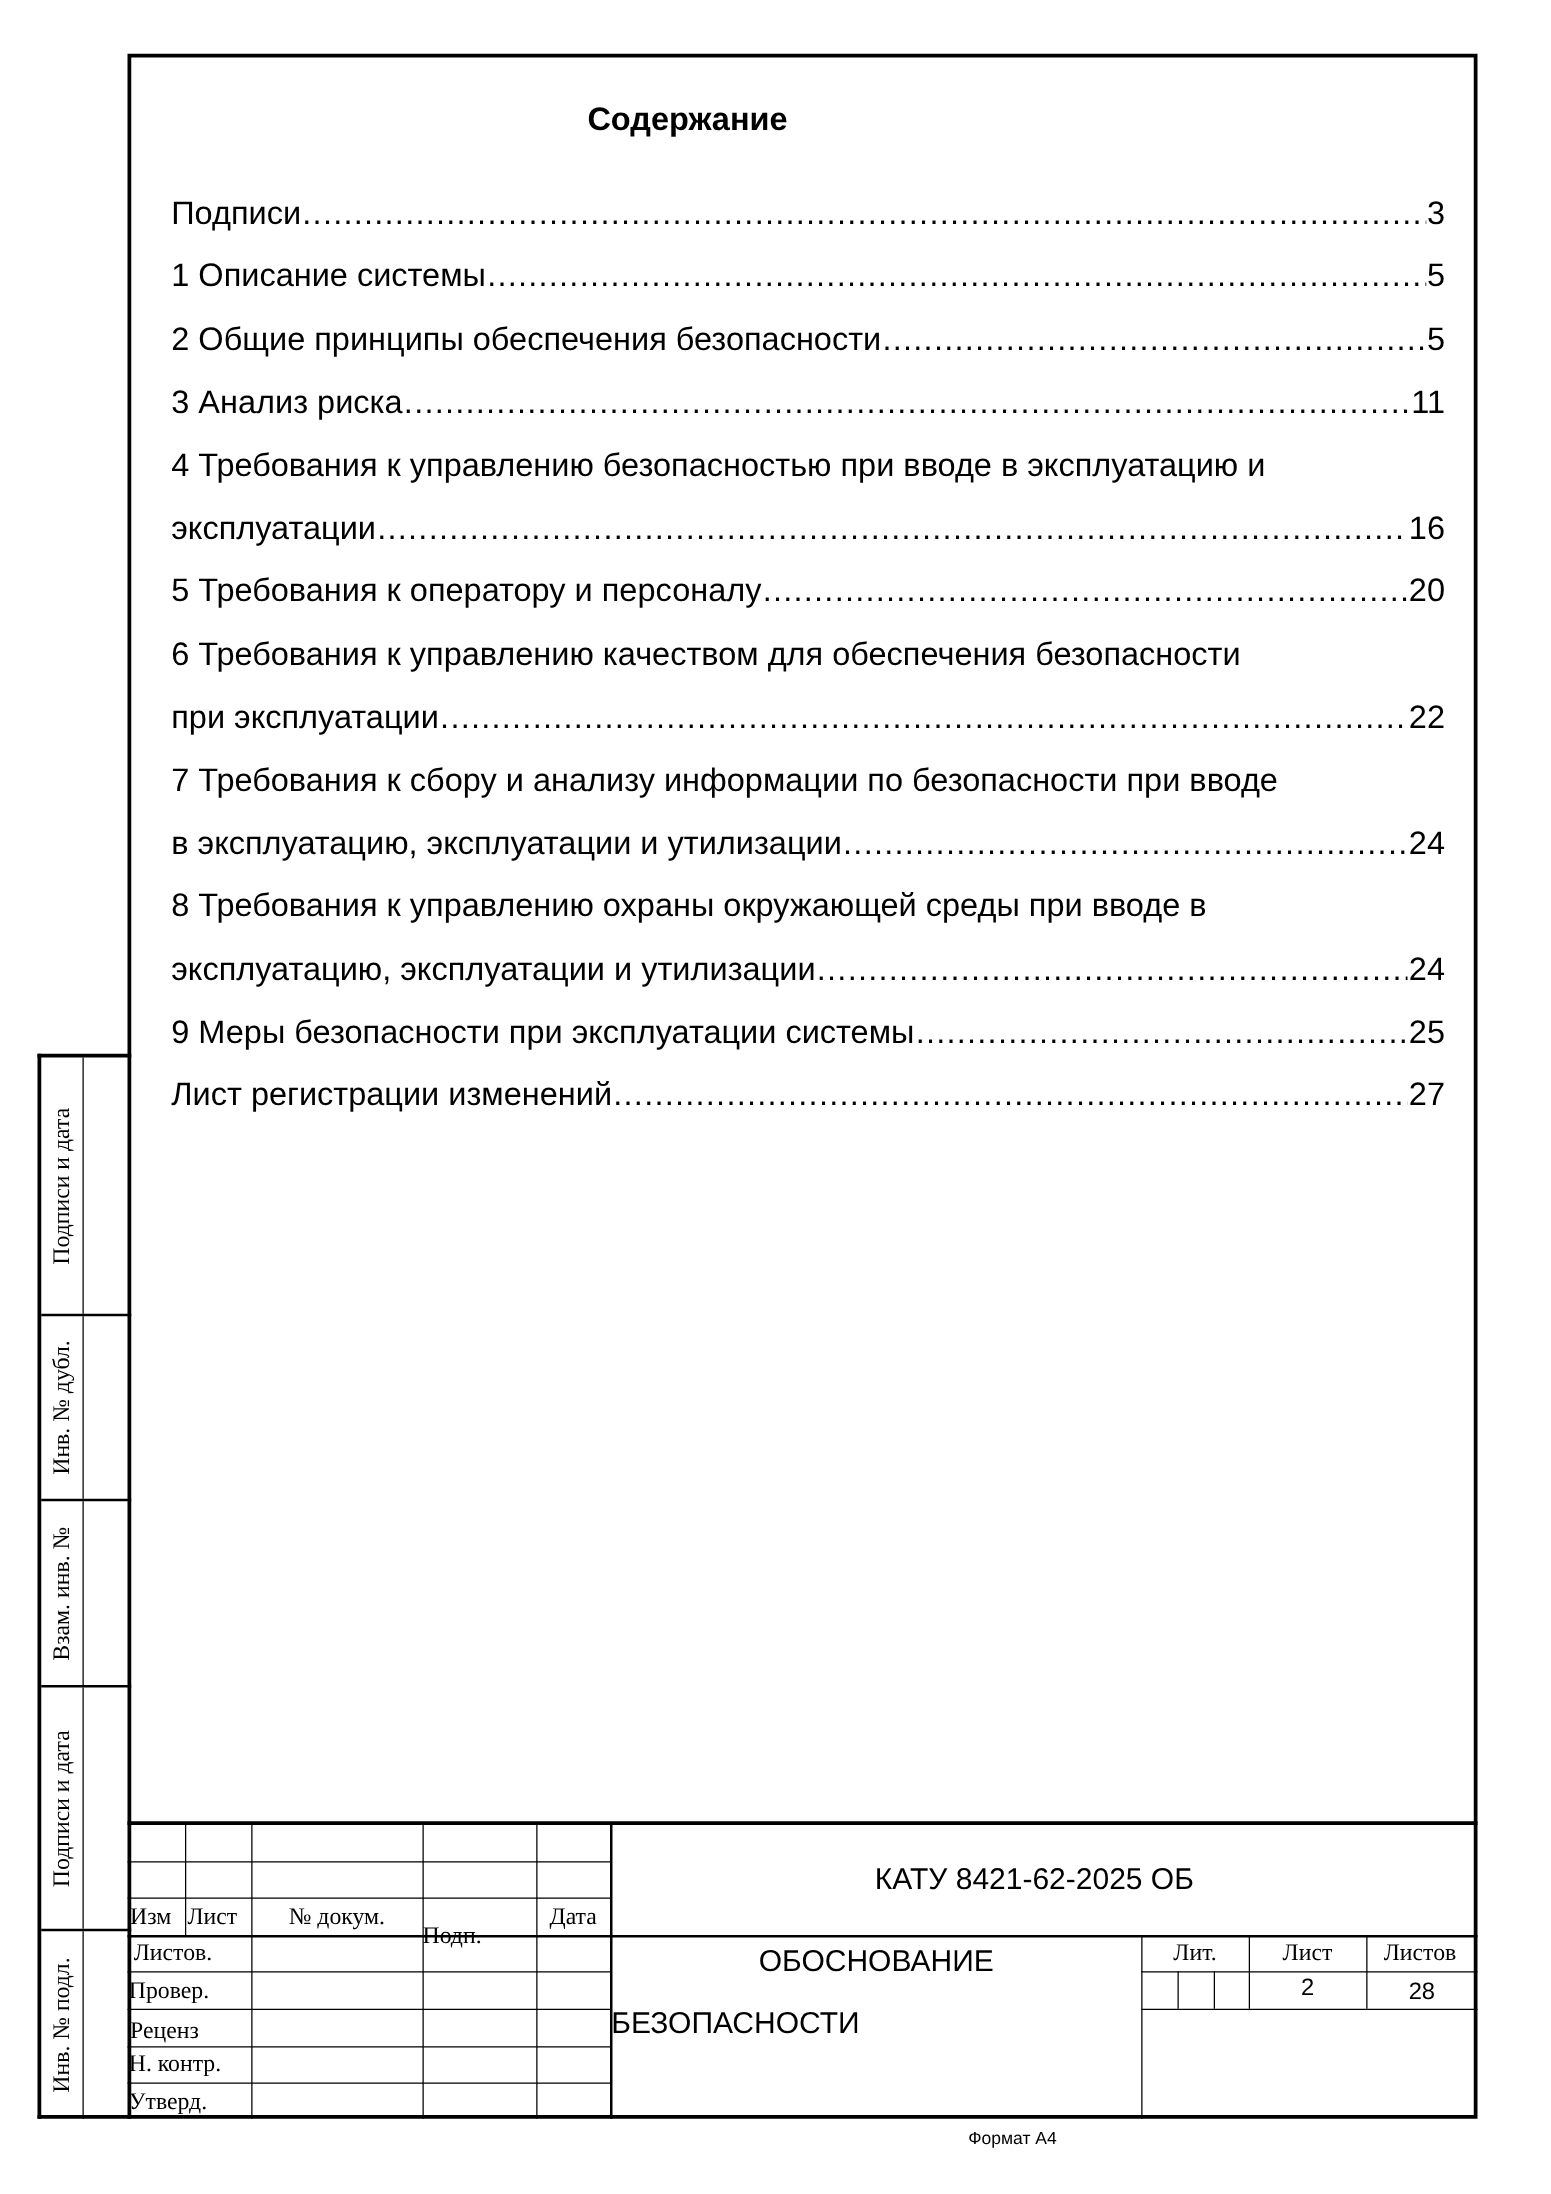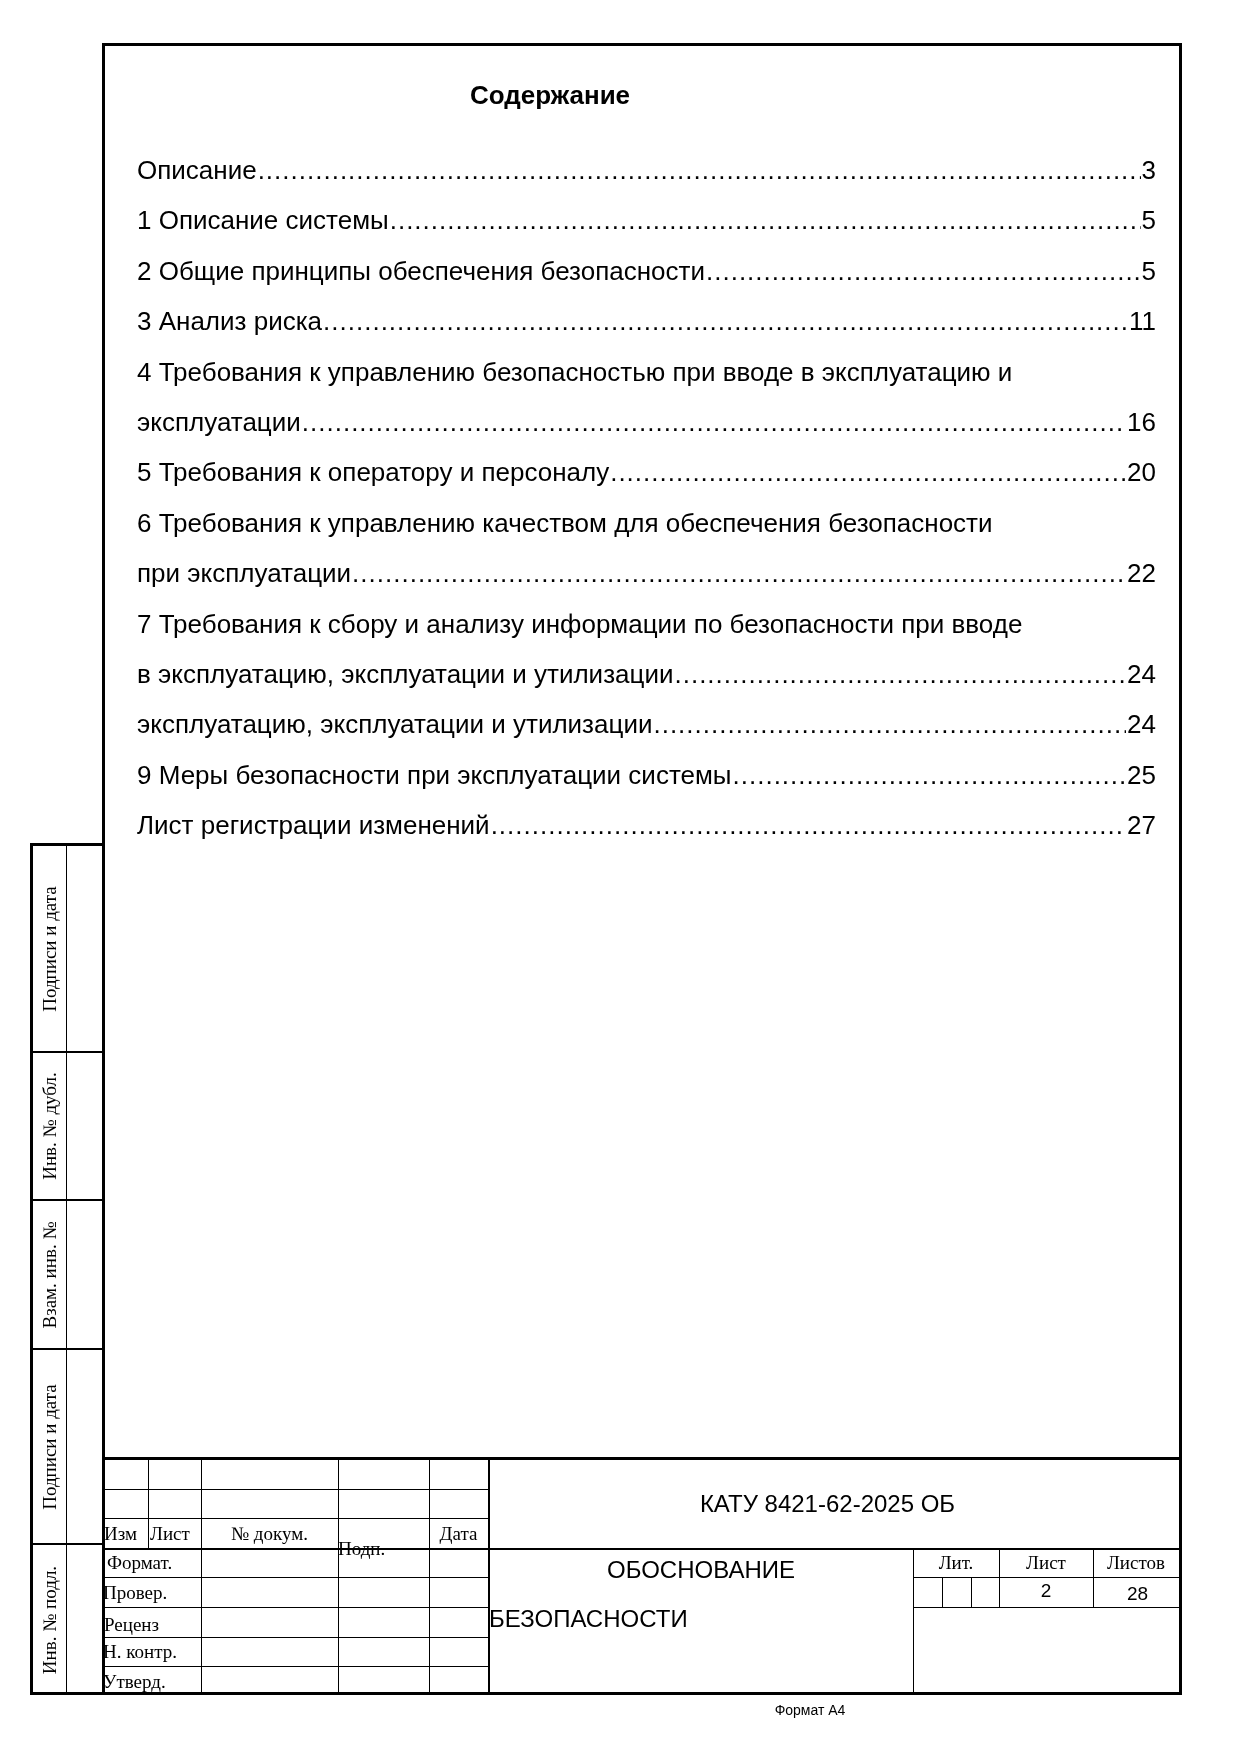--- a/index.html
+++ b/index.html
@@ -42,21 +42,21 @@
 </style>
 </head>
 <body>
 
 <div id="frame" class="abs"></div>
 
 <div id="toc-title" class="abs sans">Содержание</div>
 
 <div id="toc" class="abs sans">
     <div class="toc-line">
-      <span class="toc-text">Описание</span>
+      <span class="toc-text">Подписи</span>
       <span class="toc-dots">................................................................................................................................................................................................................................................................................................................................................................................................................</span>
       <span class="toc-page">3</span>
     </div>
     <div class="toc-line">
       <span class="toc-text">1 Описание системы</span>
       <span class="toc-dots">................................................................................................................................................................................................................................................................................................................................................................................................................</span>
       <span class="toc-page">5</span>
     </div>
     <div class="toc-line">
       <span class="toc-text">2 Общие принципы обеспечения безопасности</span>
@@ -89,20 +89,23 @@
       <span class="toc-dots">................................................................................................................................................................................................................................................................................................................................................................................................................</span>
       <span class="toc-page">22</span>
     </div>
     <div class="toc-line">
       <span class="toc-text">7 Требования к сбору и анализу информации по безопасности при вводе</span>
     </div>
     <div class="toc-line">
       <span class="toc-text">в эксплуатацию, эксплуатации и утилизации</span>
       <span class="toc-dots">................................................................................................................................................................................................................................................................................................................................................................................................................</span>
       <span class="toc-page">24</span>
+    </div>
+    <div class="toc-line">
+      <span class="toc-text">8 Требования к управлению охраны окружающей среды при вводе в</span>
     </div>
     <div class="toc-line">
       <span class="toc-text">эксплуатацию, эксплуатации и утилизации</span>
       <span class="toc-dots">................................................................................................................................................................................................................................................................................................................................................................................................................</span>
       <span class="toc-page">24</span>
     </div>
     <div class="toc-line">
       <span class="toc-text">9 Меры безопасности при эксплуатации системы</span>
       <span class="toc-dots">................................................................................................................................................................................................................................................................................................................................................................................................................</span>
       <span class="toc-page">25</span>
@@ -165,21 +168,21 @@
   <div class="line-v" style="left:869px;top:117px;height:30px;"></div>
   <div class="line-v" style="left:897px;top:88px;height:59px;"></div>
   <div class="line-v" style="left:991px;top:88px;height:59px;"></div>
 
   <div class="tb-text serif tb-small" style="left:2px;top:63px;">Изм</div>
   <div class="tb-text serif tb-small" style="left:48px;top:63px;">Лист</div>
   <div class="tb-text serif tb-small" style="left:99px;top:63px;width:137px;text-align:center;">№ докум.</div>
   <div class="tb-text serif tb-small" style="left:236px;top:78px;width:91px;text-align:left;">Подп.</div>
   <div class="tb-text serif tb-small" style="left:327px;top:63px;width:59px;text-align:center;">Дата</div>
 
-  <div class="tb-text serif tb-small" style="left:5px;top:92px;">Формат.</div>
+  <div class="tb-text serif tb-small" style="left:5px;top:92px;">Листов.</div>
   <div class="tb-text serif tb-small" style="left:1px;top:122px;">Провер.</div>
   <div class="tb-text serif tb-small" style="left:2px;top:154px;text-align:center;">Реценз</div>
   <div class="tb-text serif tb-small" style="left:1px;top:181px;">Н. контр.</div>
   <div class="tb-text serif tb-small" style="left:1px;top:211px;height:22px;overflow:hidden;">Утверд.</div>
 
   <div class="tb-text sans tb-mid" style="left:387px;top:30px;width:677px;text-align:center;">КАТУ 8421-62-2025 ОБ</div>
 
   <div class="tb-text sans tb-mid" style="left:387px;top:96px;width:424px;text-align:center;">ОБОСНОВАНИЕ</div>
   <div class="tb-text sans tb-mid" style="left:387px;top:145px;width:424px;text-align:left;">БЕЗОПАСНОСТИ</div>
 

